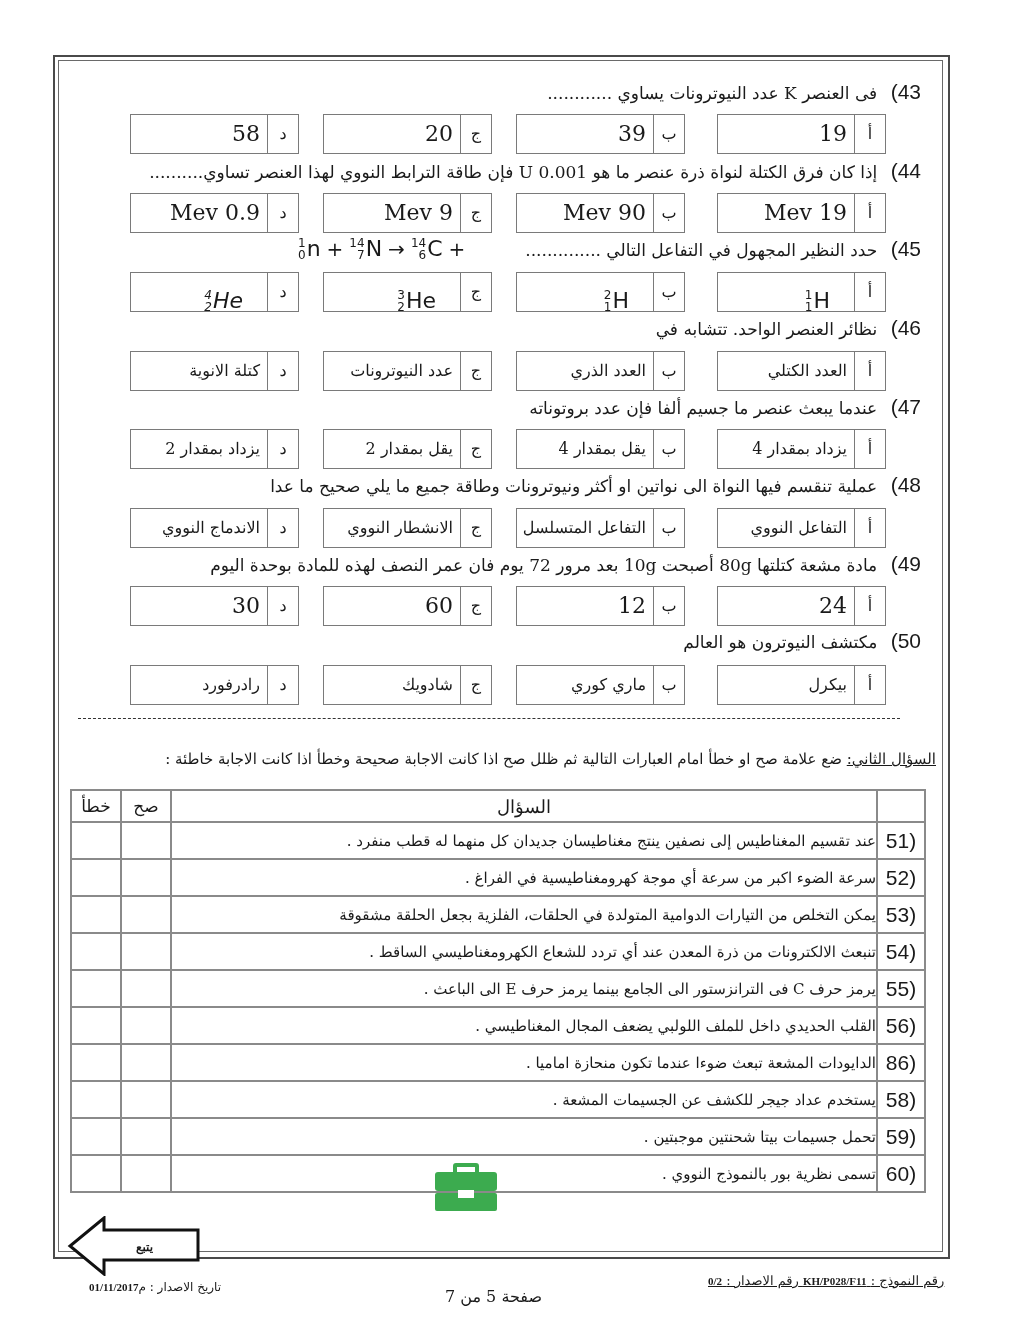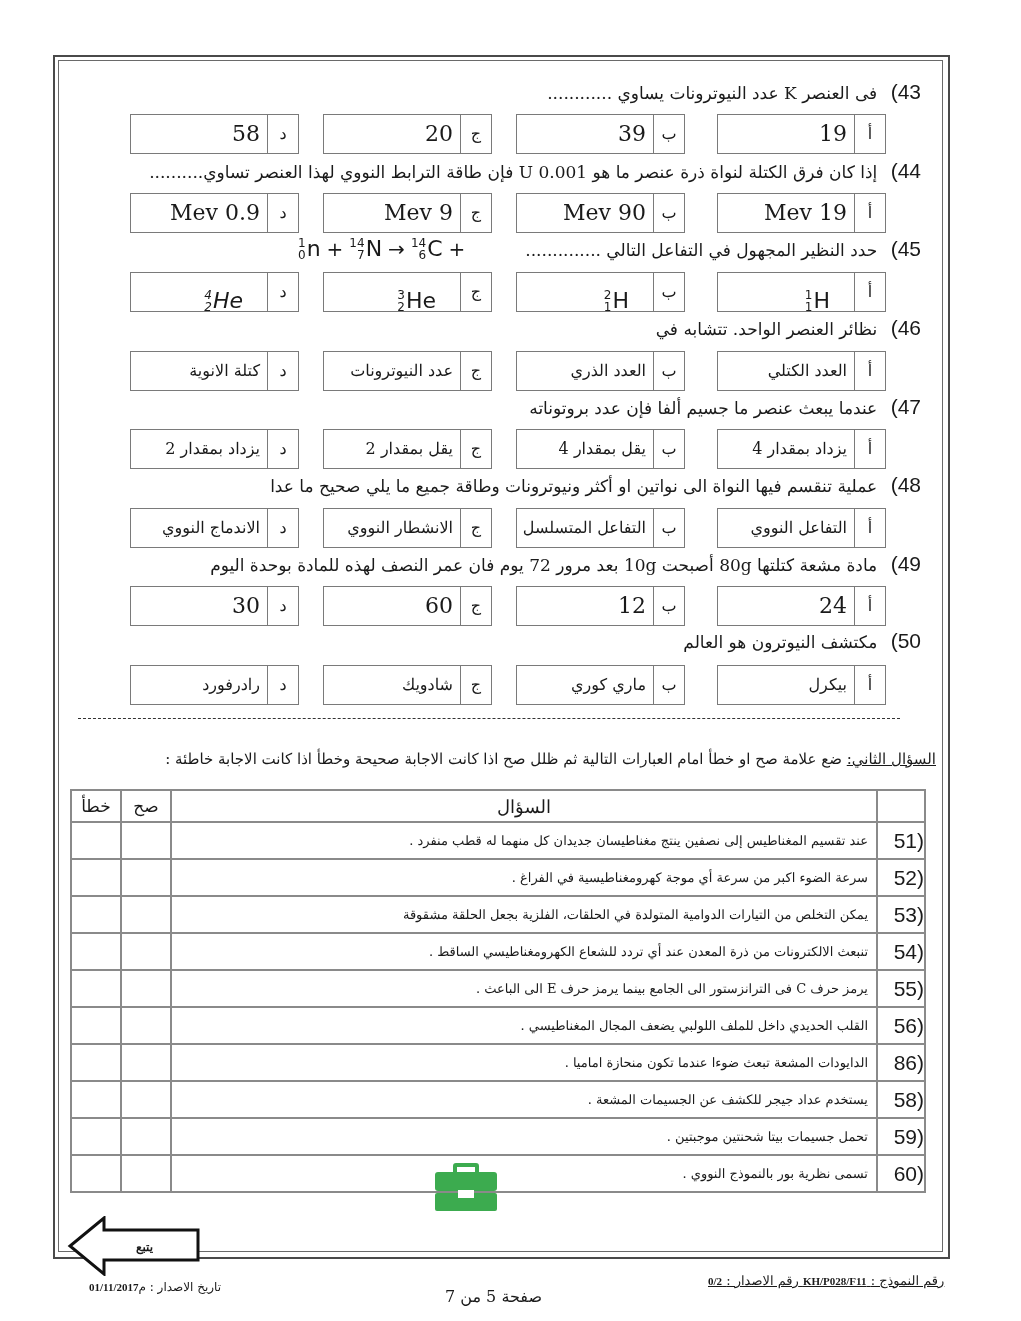--- a/index.html
+++ b/index.html
@@ -23,22 +23,22 @@
     .iso { display: inline-flex; align-items: center; direction: ltr; font-family: "DejaVu Sans", sans-serif; font-size: 22px; }
     .iso .st { display: inline-flex; flex-direction: column; font-size: 12px; line-height: 12px; margin-right: 1px; text-align: right; }
     .eq { position: absolute; left: 298px; top: 236px; direction: ltr; font-family: "DejaVu Sans", sans-serif;
           font-size: 20px; white-space: nowrap; display: flex; align-items: center; gap: 6px; }
     .dash-sep { position: absolute; left: 78px; top: 718px; width: 822px; border-top: 1px dashed #333; }
     .section2 { position: absolute; right: 85px; top: 750px; font-size: 15px; direction: rtl; white-space: nowrap; }
     .section2 .lbl { text-decoration: underline; }
     table.tf { position: absolute; left: 70px; top: 789px; width: 856px; border-collapse: collapse; direction: rtl; }
     table.tf td, table.tf th { border: 2px solid #8a8a8a; height: 35px; padding: 0; }
     table.tf th { height: 30px; font-weight: normal; font-size: 18px; }
-    table.tf .c-num { width: 46px; text-align: right; font-family: "Liberation Sans", sans-serif; font-size: 21px; }
-    table.tf .c-q { text-align: right; font-size: 13px; padding-right: 8px; white-space: nowrap; }
+    table.tf .c-num { width: 46px; text-align: center; font-family: "Liberation Sans", sans-serif; font-size: 21px; }
+    table.tf .c-q { text-align: right; font-size: 15px; white-space: nowrap; }
     table.tf .c-t, table.tf .c-f { width: 48px; }
     table.tf th.c-t, table.tf th.c-f { font-size: 17px; }
     .briefcase { position: absolute; left: 434px; top: 1161px; width: 64px; height: 50px; }
     .next-arrow { position: absolute; left: 64px; top: 1216px; width: 140px; height: 60px; }
     .next-label { position: absolute; left: 136px; top: 1240px; font-size: 12px; font-weight: bold; }
     .footer { position: absolute; font-size: 12px; white-space: nowrap; }
     .f-date { left: 89px; top: 1280px; direction: rtl; }
     .f-page { left: 445px; top: 1287px; font-size: 16px; direction: rtl; }
     .f-form { left: 708px; top: 1273px; direction: rtl; font-size: 13px; text-decoration: underline; }
     .f-form b, .f-date b { font-family: "Liberation Serif", serif; font-weight: bold; font-size: 11px; }

